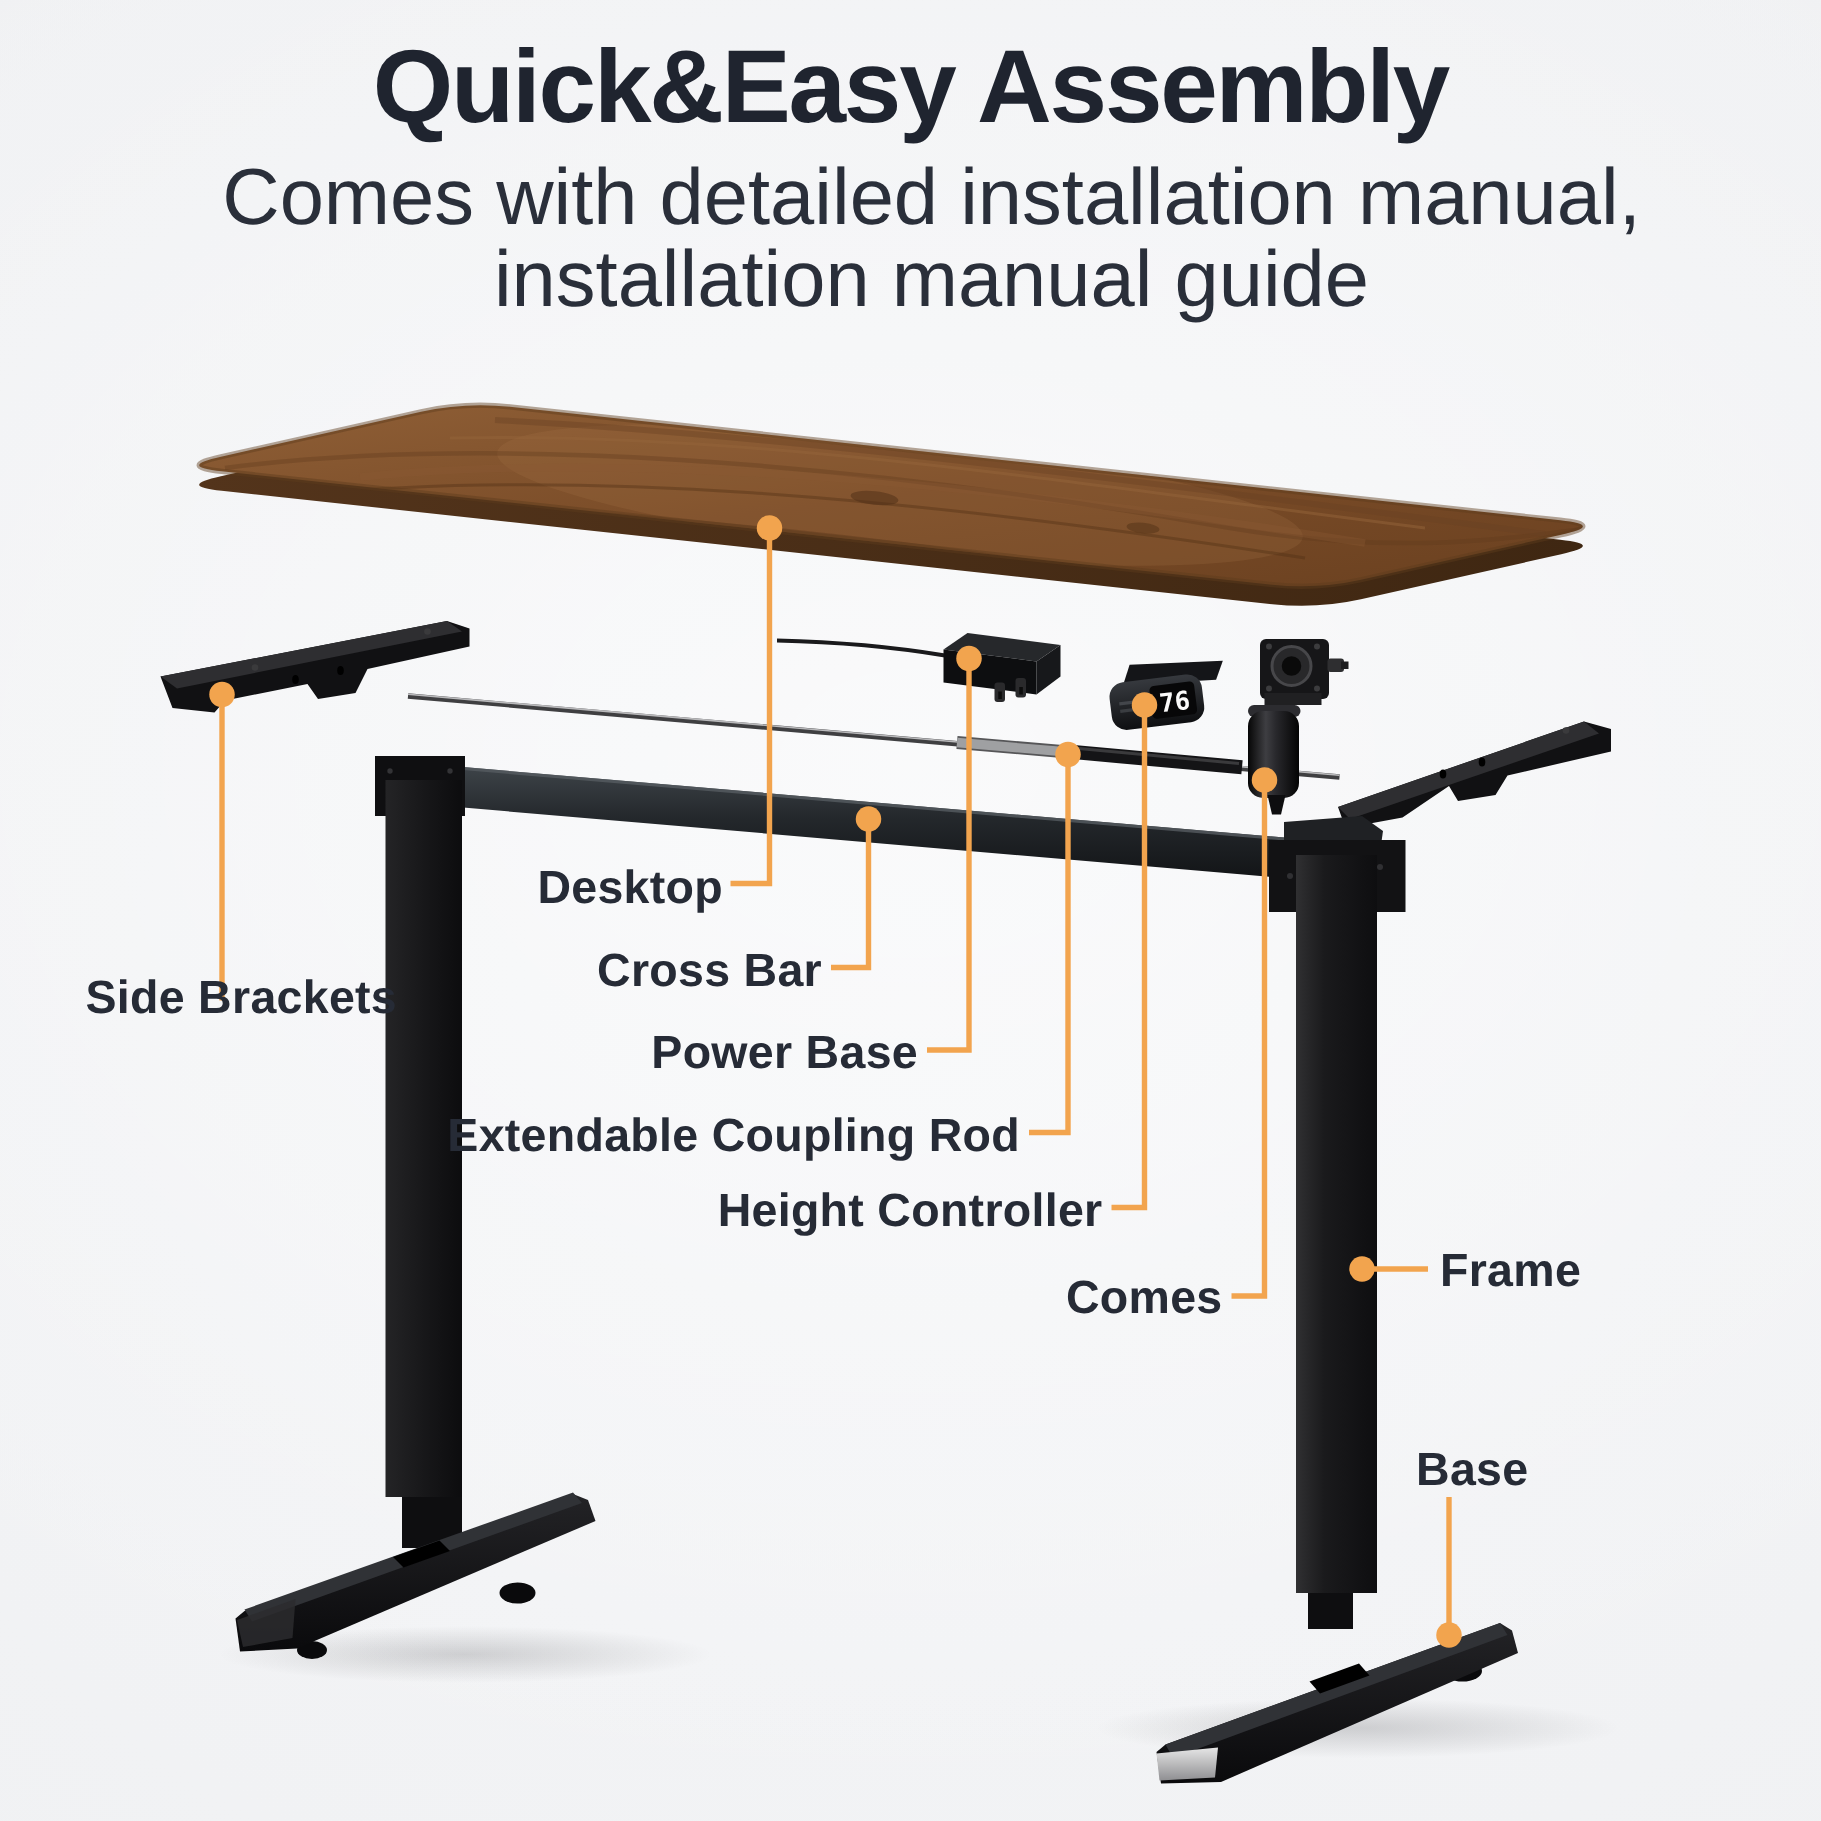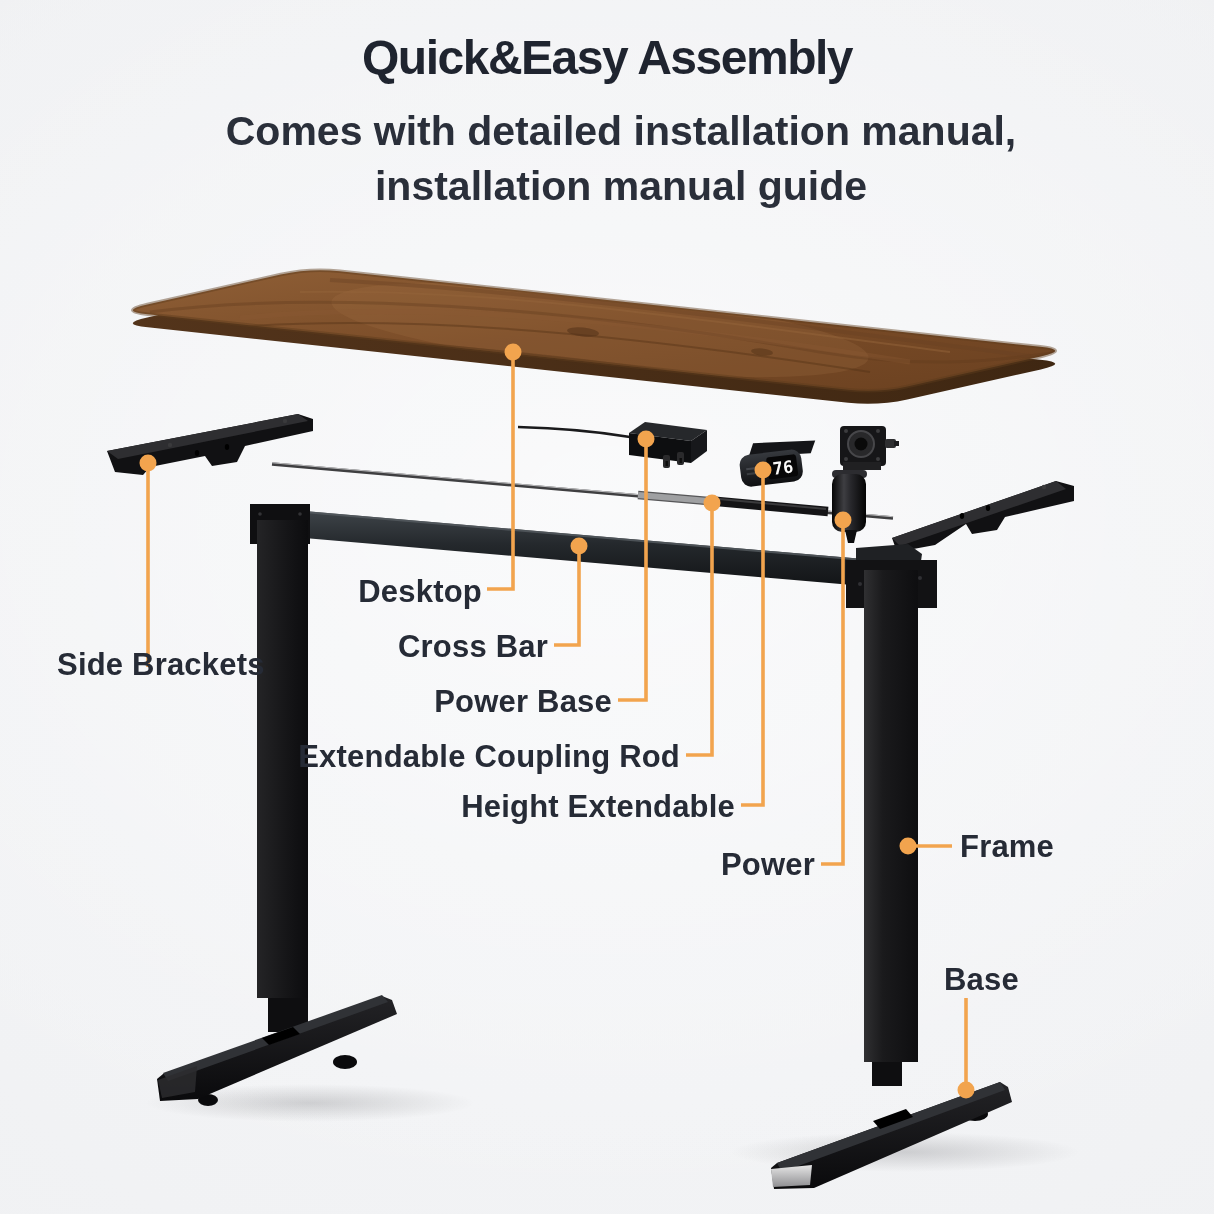--- a/index.html
+++ b/index.html
@@ -7,25 +7,25 @@
     position:relative;
     width:1214px;height:1214px;
     overflow:hidden;
     font-family:"Liberation Sans",sans-serif;
     background:
       radial-gradient(ellipse 130% 95% at 50% 42%, rgba(255,255,255,.55), rgba(255,255,255,0) 62%),
       radial-gradient(ellipse 145% 125% at 50% 55%, #f4f5f7 0%, #f0f1f3 58%, #e4e5e8 100%);
   }
   .header{position:absolute;top:18px;left:0;right:0;text-align:center;color:#20242f;}
   .title{
-    font-size:48px;font-weight:700;letter-spacing:-1.5px;line-height:80px;
+    font-size:69px;font-weight:700;letter-spacing:-1.5px;line-height:80px;
     color:#1f242f;
   }
   .subtitle{
-    margin-top:6px;font-size:41px;font-weight:700;color:#2a2f3a;line-height:55px;margin-left:28px;
+    margin-top:6px;font-size:53px;font-weight:400;color:#2a2f3a;line-height:55px;margin-left:28px;
   }
   svg{position:absolute;left:0;top:0;}
   .label{
     position:absolute;white-space:nowrap;
     font-size:31px;font-weight:600;color:#262b36;letter-spacing:.2px;
   }
   .lbl-desktop          {top:574px;right:732px;}
   .lbl-cross-bar        {top:629px;right:666px;}
   .lbl-power-plug       {top:684px;right:602px;}
   .lbl-coupling-rod     {top:739px;right:534px;margin-left:20px;}
@@ -246,19 +246,19 @@
       <circle cx="908" cy="846" r="8.5"></circle>
       <circle cx="966" cy="1090" r="8.5"></circle>
       <circle cx="148" cy="463" r="8.5"></circle>
     </g>
   </svg>
 
   <div class="label lbl-desktop">Desktop</div>
   <div class="label lbl-cross-bar">Cross Bar</div>
   <div class="label lbl-power-plug">Power Base</div>
   <div class="label lbl-coupling-rod">Extendable Coupling Rod</div>
-  <div class="label lbl-height-controller">Height Extendable</div>
-  <div class="label lbl-motor">Power</div>
+  <div class="label lbl-height-controller">Height Controller</div>
+  <div class="label lbl-motor">Comes</div>
   <div class="label lbl-frame">Frame</div>
   <div class="label lbl-base">Base</div>
   <div class="label lbl-side-brackets">Side Brackets</div>
 
 </div>
 
 </body></html>

